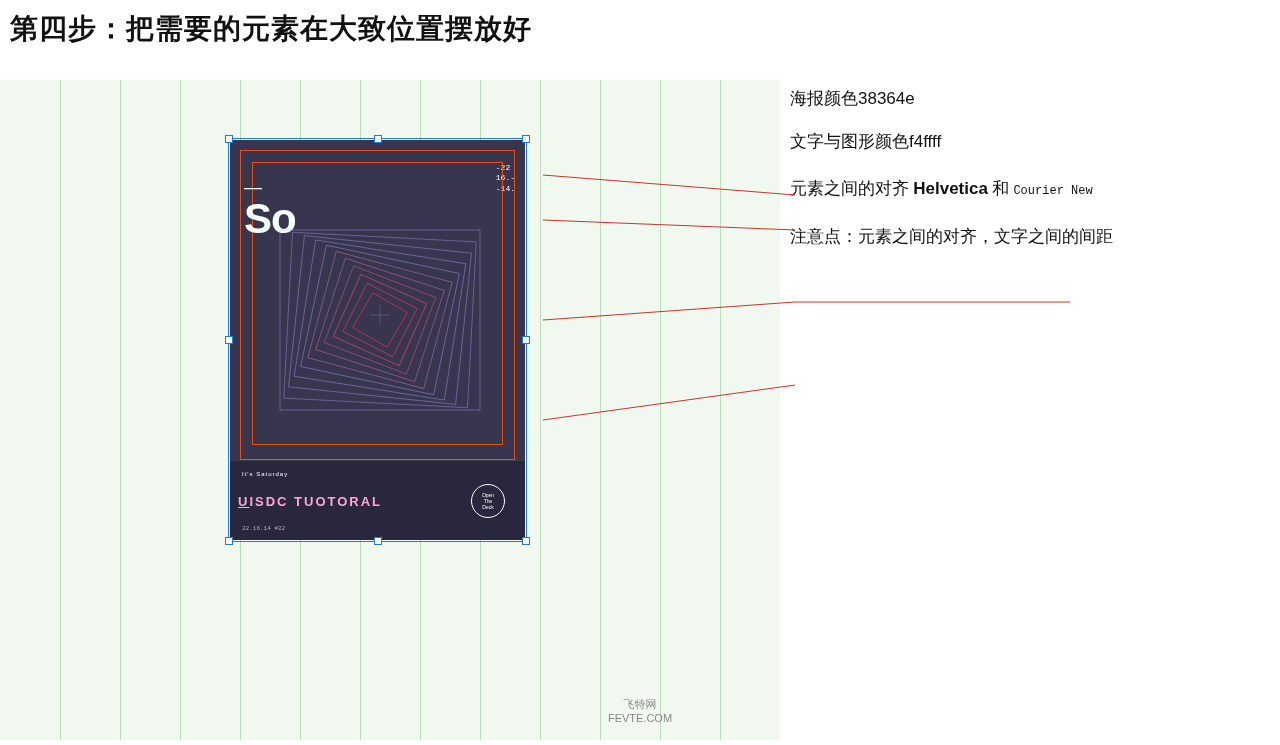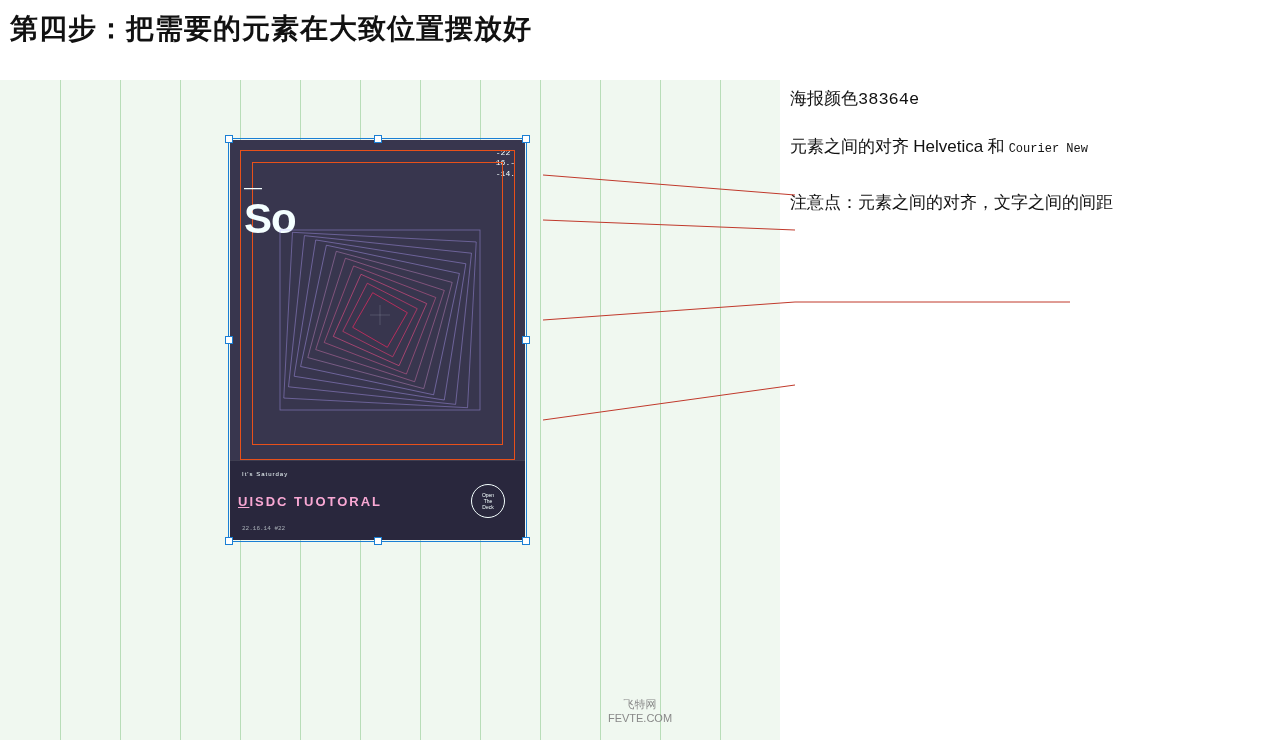--- a/index.html
+++ b/index.html
@@ -87,21 +87,21 @@
       width: 100%;
       height: 100%;
       background: #38364e;
       position: relative;
       overflow: hidden;
     }
 
     
     .poster-date {
       position: absolute;
-      top: 8px;
+      top: 23px;
       right: 10px;
       color: #f4ffff;
       font-size: 8px;
       line-height: 1.3;
       font-family: 'Courier New', monospace;
       text-align: left;
     }
 
     
     .rect-outline {
@@ -207,21 +207,21 @@
       width: 480px;
     }
     .annotation-item {
       margin-bottom: 16px;
       font-size: 17px;
       color: #111;
       line-height: 1.6;
       font-family: 'SimSun', 'STSong', serif;
     }
     .annotation-item .cn {
-      font-family: Liberation Mono, monospace;
+      font-family: Liberation Sans, sans-serif;
     }
     .annotation-item .bold {
       font-weight: 900;
       font-family: 'Helvetica', 'Arial', sans-serif;
     }
     .annotation-item .mono {
       font-family: 'Courier New', monospace;
       font-size: 12px;
     }
 
@@ -338,29 +338,32 @@
 
     </div>
   </div>
 </div>
 
 <div class="annotations">
 
   <div class="annotation-item">
     <span class="cn">海报颜色38364e</span>
   </div>
+  <div class="annotation-item">
+    <span class="cn">文字与图形颜色f4ffff</span>
+  </div>
 
   <div class="annotation-item" style="margin-top: 20px;">
     <span class="cn">元素之间的对齐</span>
-    <span class="bold" style="font-weight:400; font-family:'Helvetica','Arial',sans-serif;">Helvetica</span>
+    <span class="bold" style="font-weight:700; font-family:'Helvetica','Arial',sans-serif;">Helvetica</span>
     <span class="cn">和</span>
     <span class="mono" style="font-family:'Courier New',monospace;">Courier New</span>
   </div>
 
-  <div class="annotation-item" style="margin-top: 28px;">
+  <div class="annotation-item" style="margin-top: 20px;">
     <span class="cn">注意点：元素之间的对齐，文字之间的间距</span>
   </div>
 
 </div>
 
 <div class="watermark">
   <div>飞特网</div>
   <div>FEVTE.COM</div>
 </div>
 

